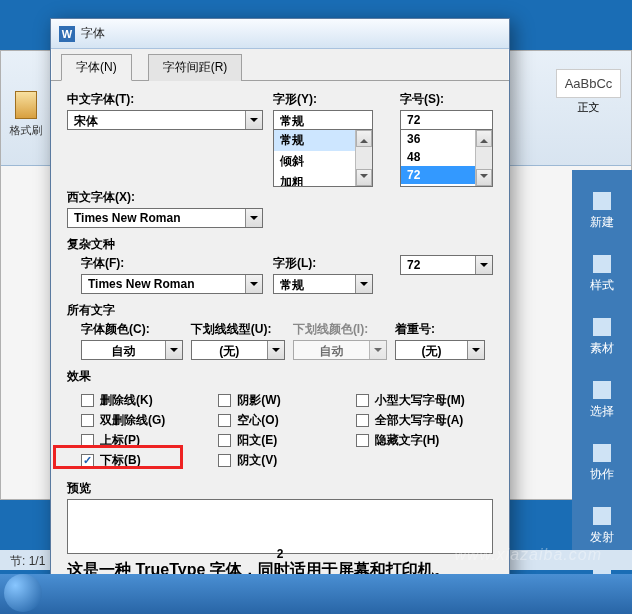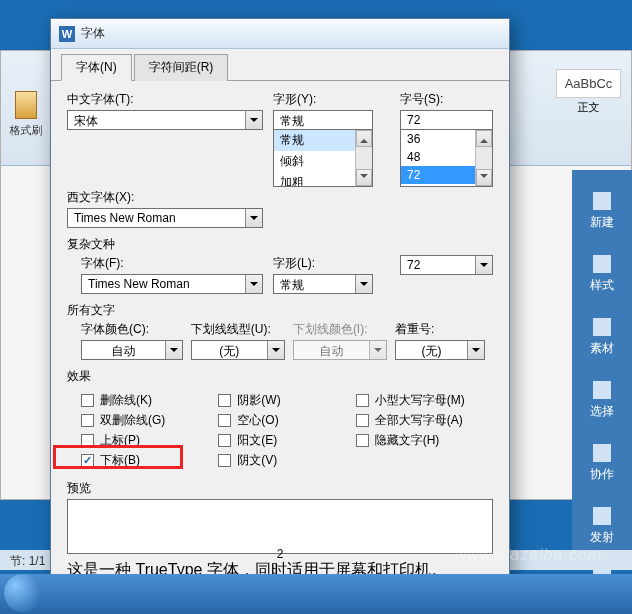--- a/index.html
+++ b/index.html
@@ -21,24 +21,24 @@
 .start-orb { position: absolute; left: 4px; bottom: 2px; width: 38px; height: 38px; border-radius: 50%; background: radial-gradient(circle at 30% 30%, #88c6ff, #1a5a9e); }
 
 .watermark { position: absolute; right: 30px; bottom: 50px; color: rgba(255,255,255,.35); font-size: 16px; font-style: italic; letter-spacing: 1px; }
 
 .dialog { position: absolute; left: 50px; top: 18px; width: 460px; background: #f0f0f0; border: 1px solid #5a7aa0; box-shadow: 0 0 0 1px rgba(255,255,255,.5) inset, 4px 4px 18px rgba(0,0,0,.4); }
 .titlebar { background: linear-gradient(#f8fbff, #d5e4f3); height: 30px; display: flex; align-items: center; padding: 0 8px; border-bottom: 1px solid #a9c2de; }
 .title-icon { width: 16px; height: 16px; background: #2f6db3; color: #fff; display: flex; align-items: center; justify-content: center; font-size: 11px; font-weight: bold; margin-right: 6px; }
 .titlebar-text { font-size: 12px; color: #1a1a1a; }
 
 .tabstrip { display: flex; padding: 4px 10px 0; border-bottom: 1px solid #a0a0a0; }
-.tab { padding: 4px 14px; border: 1px solid #a0a0a0; background: #e4e4e4; margin-right: 2px; border-bottom: none; position: relative; top: 1px; cursor: pointer; }
+.tab { padding: 4px 14px; border: 1px solid #a0a0a0; background: #e4e4e4; margin-right: 16px; border-bottom: none; position: relative; top: 1px; cursor: pointer; }
 .tab.active { background: #f0f0f0; border-bottom: 1px solid #f0f0f0; }
 
-.dlg-body { padding: 10px 16px; background: #f0f0f0; }
+.dlg-body { padding: 10px 16px; background: #f0f0f0; font-weight: bold; }
 .row { display: flex; margin-bottom: 2px; }
 .col { display: flex; flex-direction: column; }
 .col.f1 { flex: 1; margin-right: 10px; }
 .col.fz { width: 110px; padding-left: 17px; }
 .lbl { font-size: 12px; margin-bottom: 2px; color: #000; }
 
 .combo { display: flex; height: 20px; border: 1px solid #707070; background: #fff; }
 .combo-input { flex: 1; padding: 2px 6px; font-size: 12px; overflow: hidden; white-space: nowrap; }
 .combo-btn { width: 17px; background: linear-gradient(#f2f2f2,#dcdcdc); border-left: 1px solid #8a8a8a; display: flex; align-items: center; justify-content: center; cursor: pointer; }
 .combo-btn::after { content: ""; border: 4px solid transparent; border-top-color: #000; margin-top: 3px; }

